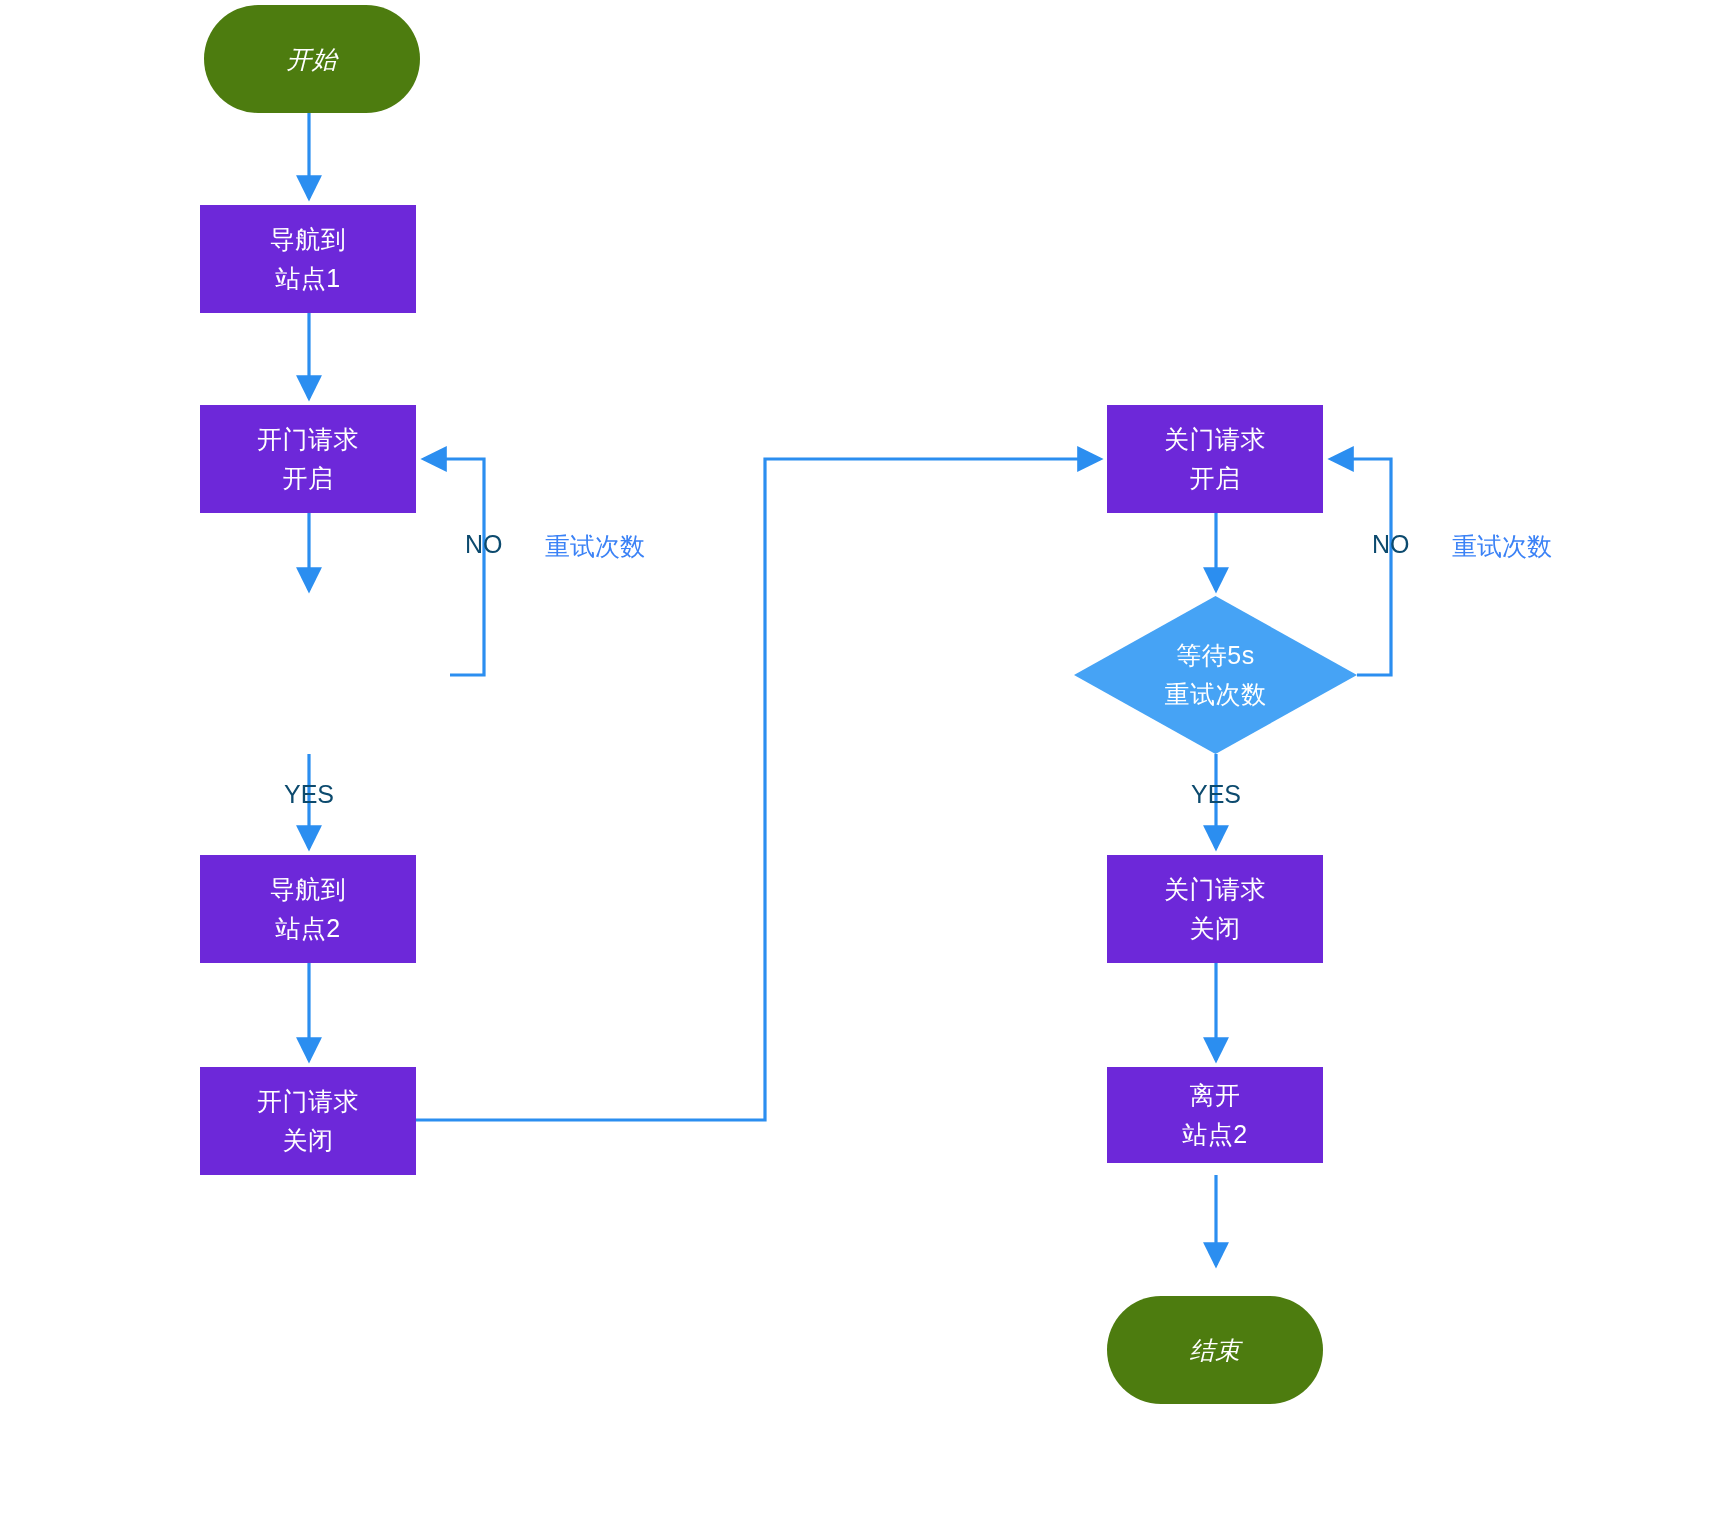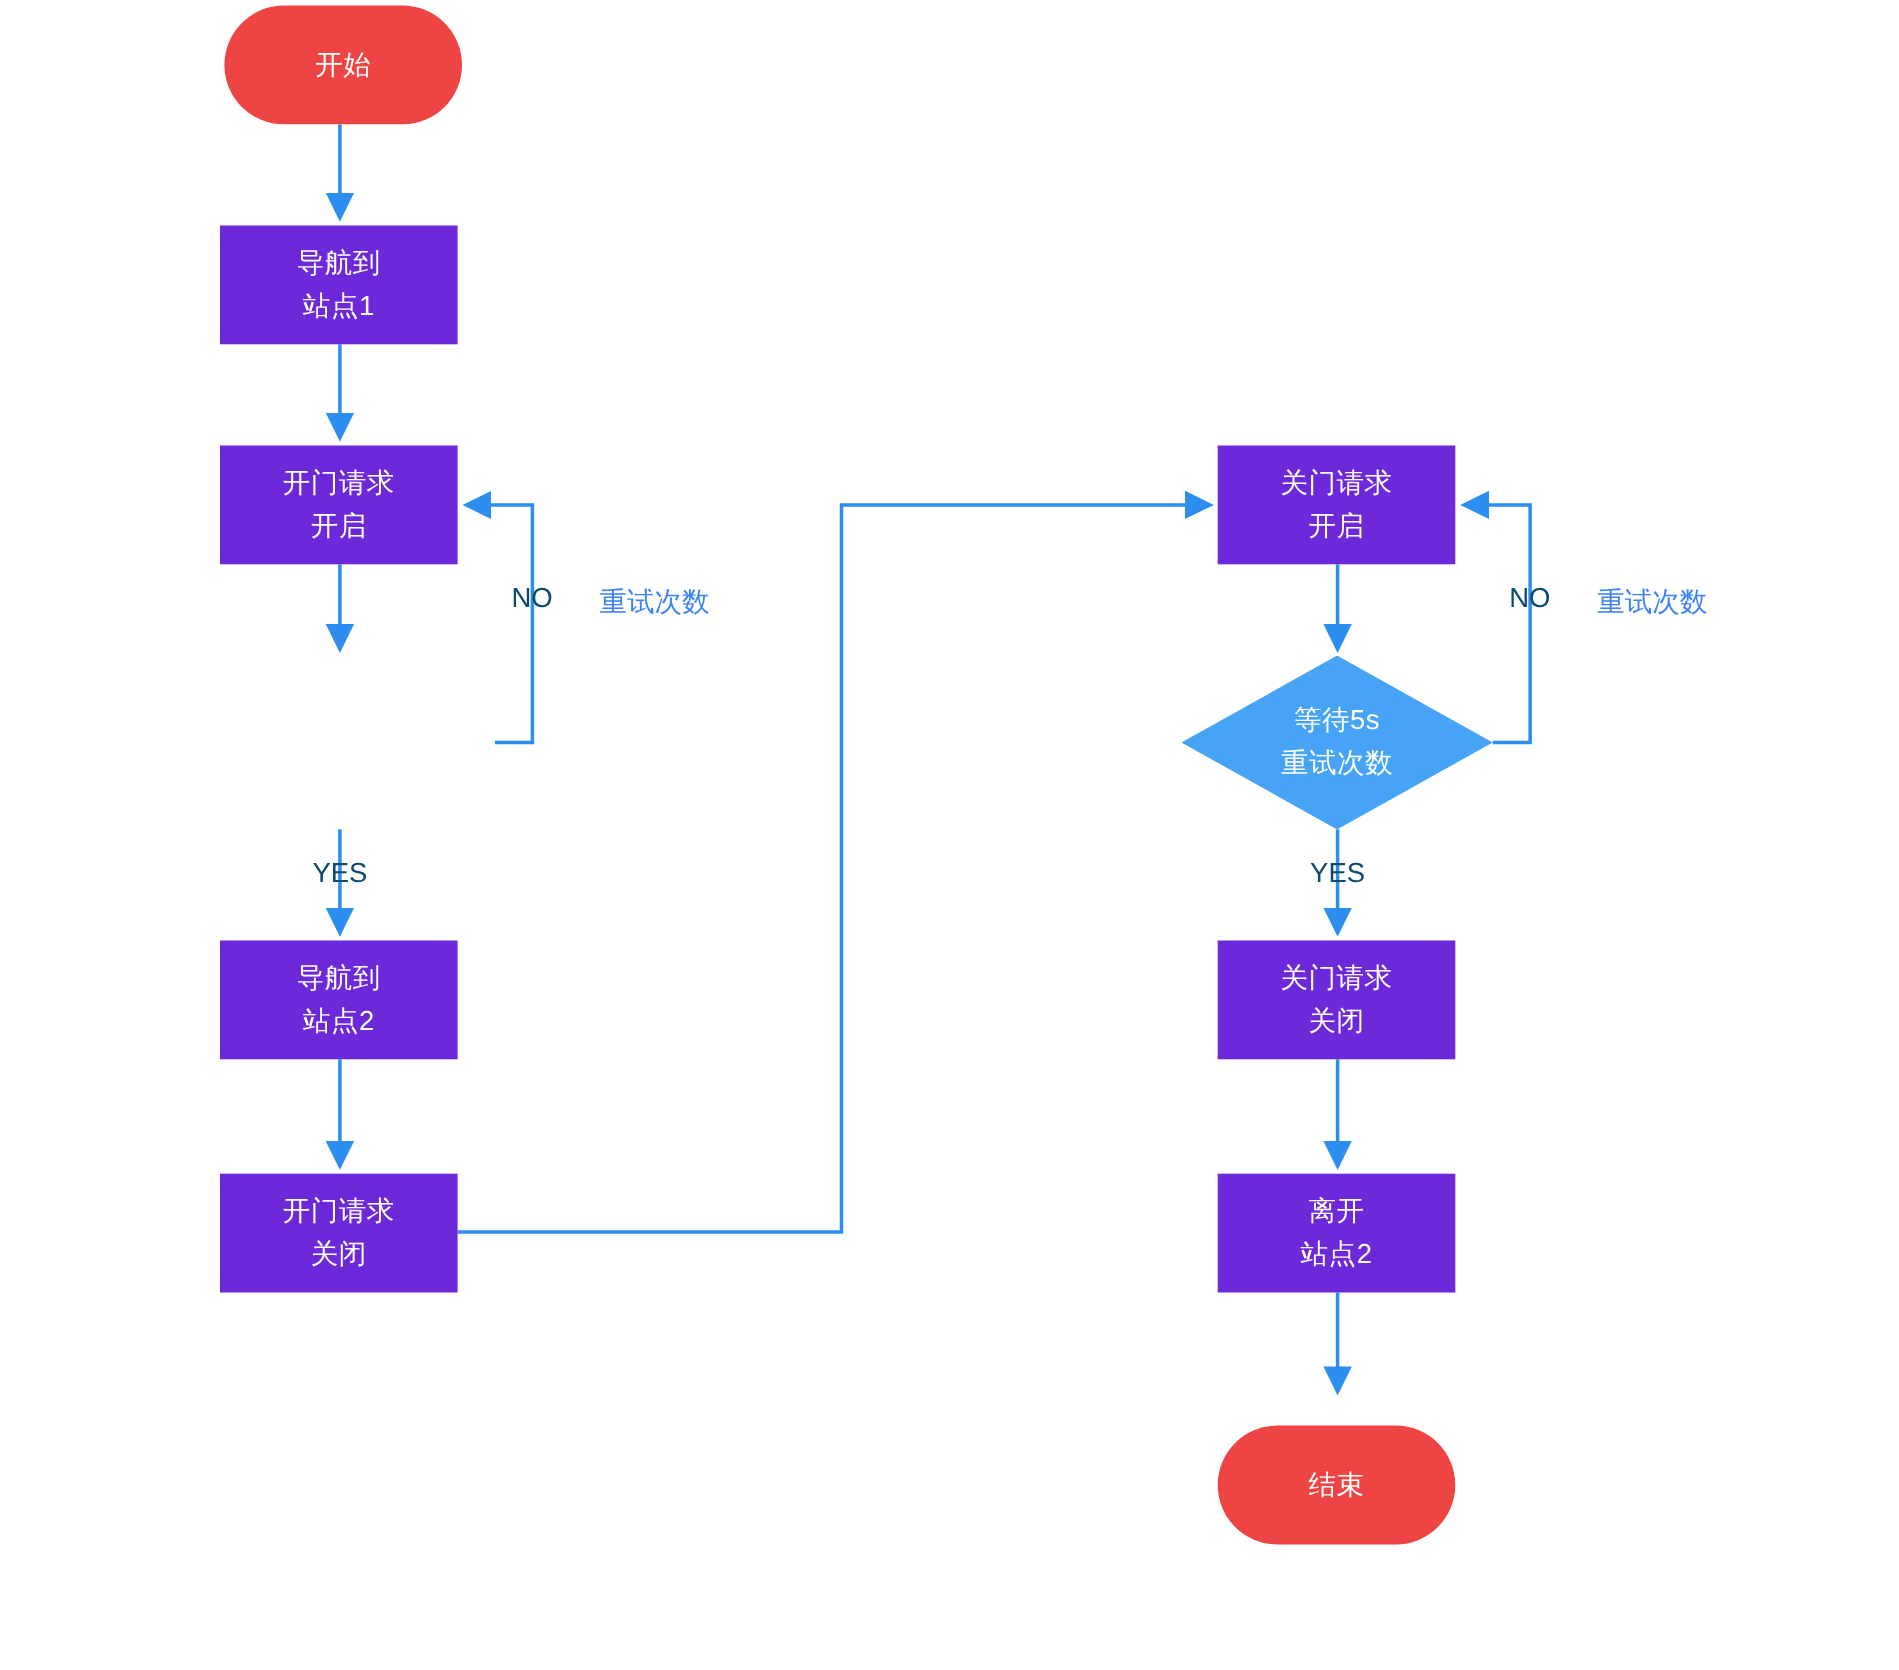--- a/index.html
+++ b/index.html
@@ -36,22 +36,23 @@
     font-size: 25px;
     line-height: 1.55;
     text-align: center;
     letter-spacing: 0.5px;
     z-index: 3;
   }
   .node.process {
     background: #6d28d9;
   }
   .node.terminator {
-    background: #ef4444;
+    background: #4d7c0f;
     border-radius: 56px;
+    font-style: italic;
   }
   .node.decision {
     background: transparent;
   }
   .node.decision .diamond-fill {
     position: absolute;
     left: 0; top: 0;
     width: 100%;
     height: 100%;
     background: #46a3f5;
@@ -148,21 +149,21 @@
     <span class="diamond-fill"></span>
     <span class="line">等待5s</span>
     <span class="line">重试次数</span>
   </div>
 
   <div class="node process" style="left:1107px; top:855px; width:216px; height:108px;">
     <span class="line">关门请求</span>
     <span class="line">关闭</span>
   </div>
 
-  <div class="node process" style="left:1107px; top:1067px; width:216px; height:108px;">
+  <div class="node process" style="left:1107px; top:1067px; width:216px; height:96px;">
     <span class="line">离开</span>
     <span class="line">站点2</span>
   </div>
 
   <div class="node terminator" style="left:1107px; top:1272px; width:216px; height:108px;margin-top:24px;">
     <span class="line">结束</span>
   </div>
 
   <div class="edge-label" style="left:465px; top:530px;">NO</div>
 

